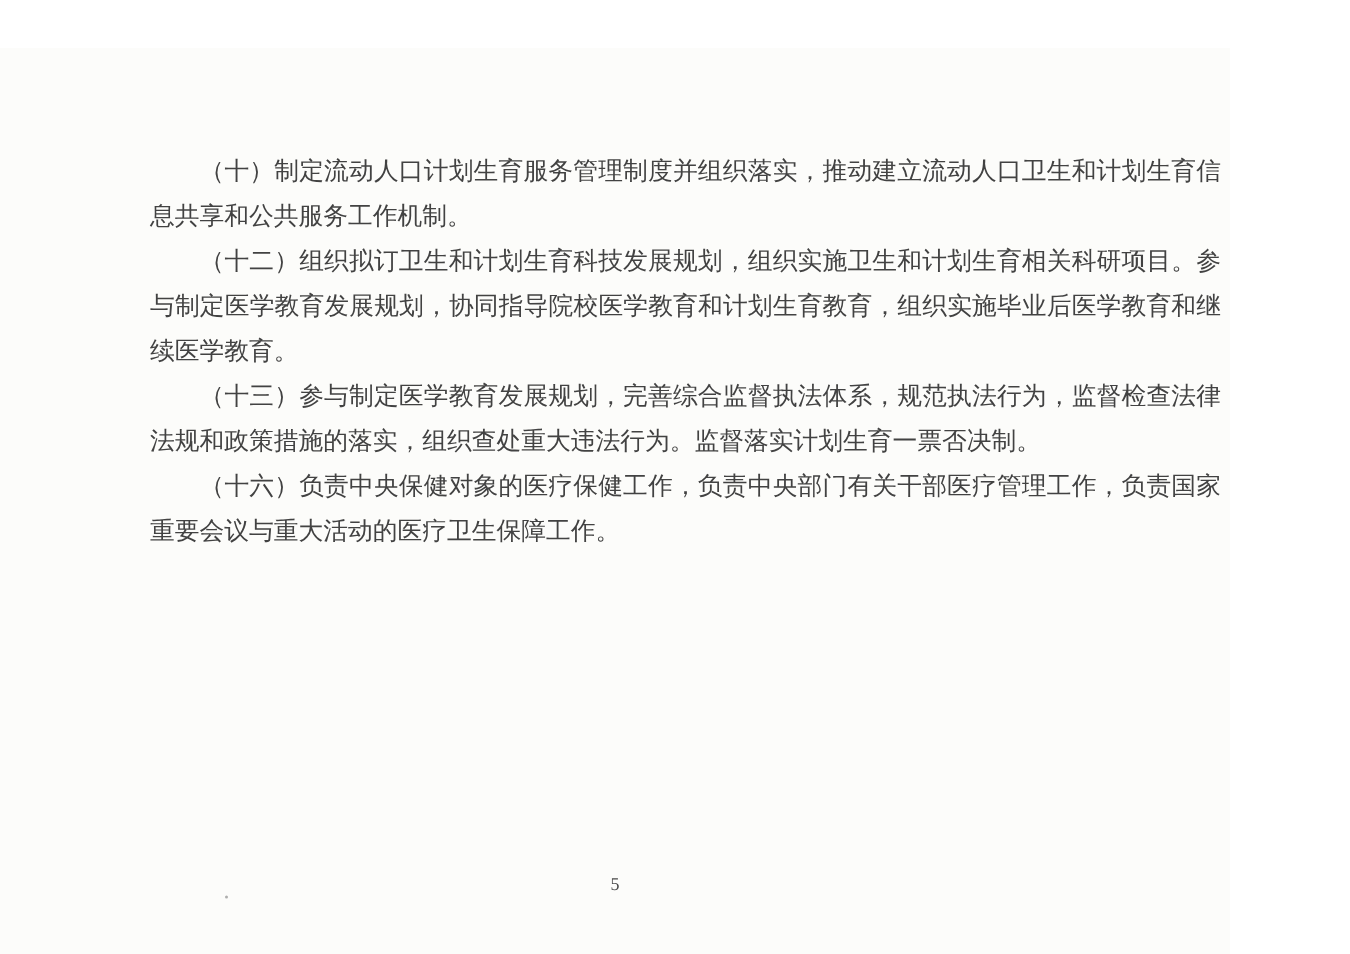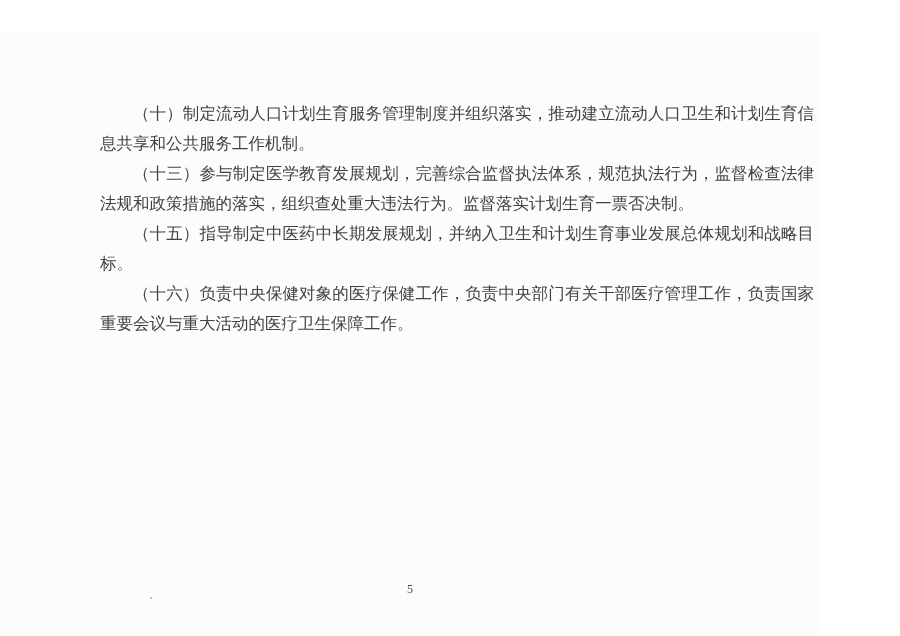--- a/index.html
+++ b/index.html
@@ -52,19 +52,19 @@
     border-radius: 50%;
     background: rgba(80, 80, 80, 0.45);
   }
 </style>
 </head>
 <body>
 
 <div class="page">
   <div class="doc-body">
     <p>（十）制定流动人口计划生育服务管理制度并组织落实，推动建立流动人口卫生和计划生育信息共享和公共服务工作机制。</p>
+    <p>（十二）组织拟订卫生和计划生育科技发展规划，组织实施卫生和计划生育相关科研项目。参与制定医学教育发展规划，协同指导院校医学教育和计划生育教育，组织实施毕业后医学教育和继续医学教育。</p>
     <p>（十三）参与制定医学教育发展规划，完善综合监督执法体系，规范执法行为，监督检查法律法规和政策措施的落实，组织查处重大违法行为。监督落实计划生育一票否决制。</p>
-    <p>（十五）指导制定中医药中长期发展规划，并纳入卫生和计划生育事业发展总体规划和战略目标。</p>
     <p>（十六）负责中央保健对象的医疗保健工作，负责中央部门有关干部医疗管理工作，负责国家重要会议与重大活动的医疗卫生保障工作。</p>
   </div>
   <div class="page-number">5</div>
   <div class="scan-speck"></div>
 </div>
 
 </body></html>

